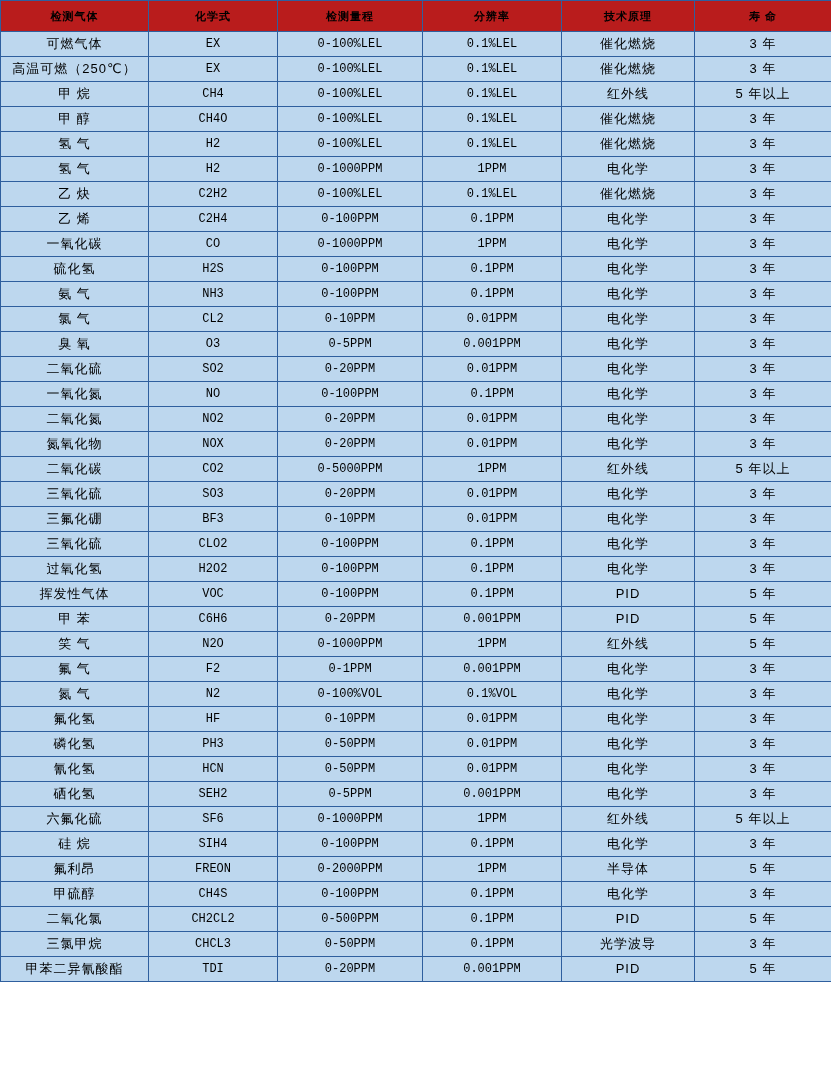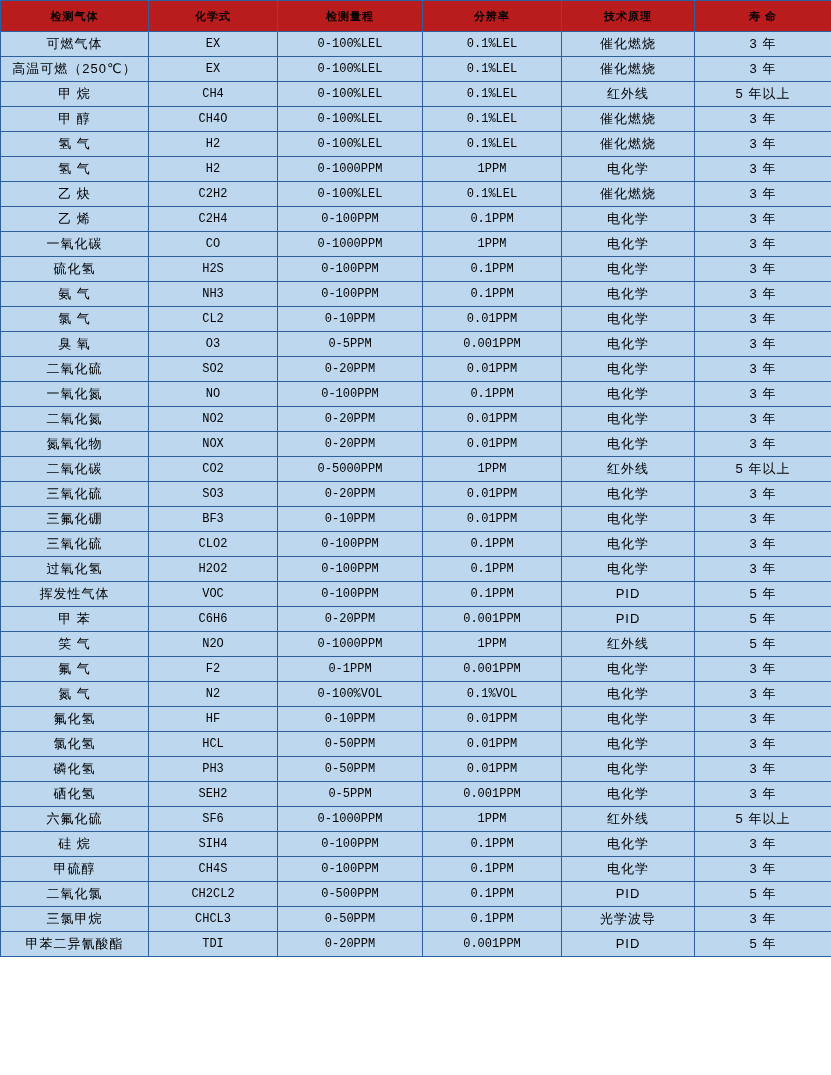--- a/index.html
+++ b/index.html
@@ -301,36 +301,36 @@
       </tr>
       <tr>
         <td class="name">氟化氢</td>
         <td class="formula">HF</td>
         <td class="range">0-10PPM</td>
         <td class="resolution">0.01PPM</td>
         <td class="principle">电化学</td>
         <td class="life">3 年</td>
       </tr>
       <tr>
-        <td class="name">氯化氢</td>
-        <td class="formula">HCL</td>
-        <td class="range">0-50PPM</td>
-        <td class="resolution">0.01PPM</td>
-        <td class="principle">电化学</td>
-        <td class="life">3 年</td>
-      </tr>
-      <tr>
         <td class="name">磷化氢</td>
         <td class="formula">PH3</td>
         <td class="range">0-50PPM</td>
         <td class="resolution">0.01PPM</td>
         <td class="principle">电化学</td>
         <td class="life">3 年</td>
       </tr>
       <tr>
+        <td class="name">氰化氢</td>
+        <td class="formula">HCN</td>
+        <td class="range">0-50PPM</td>
+        <td class="resolution">0.01PPM</td>
+        <td class="principle">电化学</td>
+        <td class="life">3 年</td>
+      </tr>
+      <tr>
         <td class="name">硒化氢</td>
         <td class="formula">SEH2</td>
         <td class="range">0-5PPM</td>
         <td class="resolution">0.001PPM</td>
         <td class="principle">电化学</td>
         <td class="life">3 年</td>
       </tr>
       <tr>
         <td class="name">六氟化硫</td>
         <td class="formula">SF6</td>
@@ -339,20 +339,28 @@
         <td class="principle">红外线</td>
         <td class="life">5 年以上</td>
       </tr>
       <tr>
         <td class="name">硅 烷</td>
         <td class="formula">SIH4</td>
         <td class="range">0-100PPM</td>
         <td class="resolution">0.1PPM</td>
         <td class="principle">电化学</td>
         <td class="life">3 年</td>
+      </tr>
+      <tr>
+        <td class="name">氟利昂</td>
+        <td class="formula">FREON</td>
+        <td class="range">0-2000PPM</td>
+        <td class="resolution">1PPM</td>
+        <td class="principle">半导体</td>
+        <td class="life">5 年</td>
       </tr>
       <tr>
         <td class="name">甲硫醇</td>
         <td class="formula">CH4S</td>
         <td class="range">0-100PPM</td>
         <td class="resolution">0.1PPM</td>
         <td class="principle">电化学</td>
         <td class="life">3 年</td>
       </tr>
       <tr>

